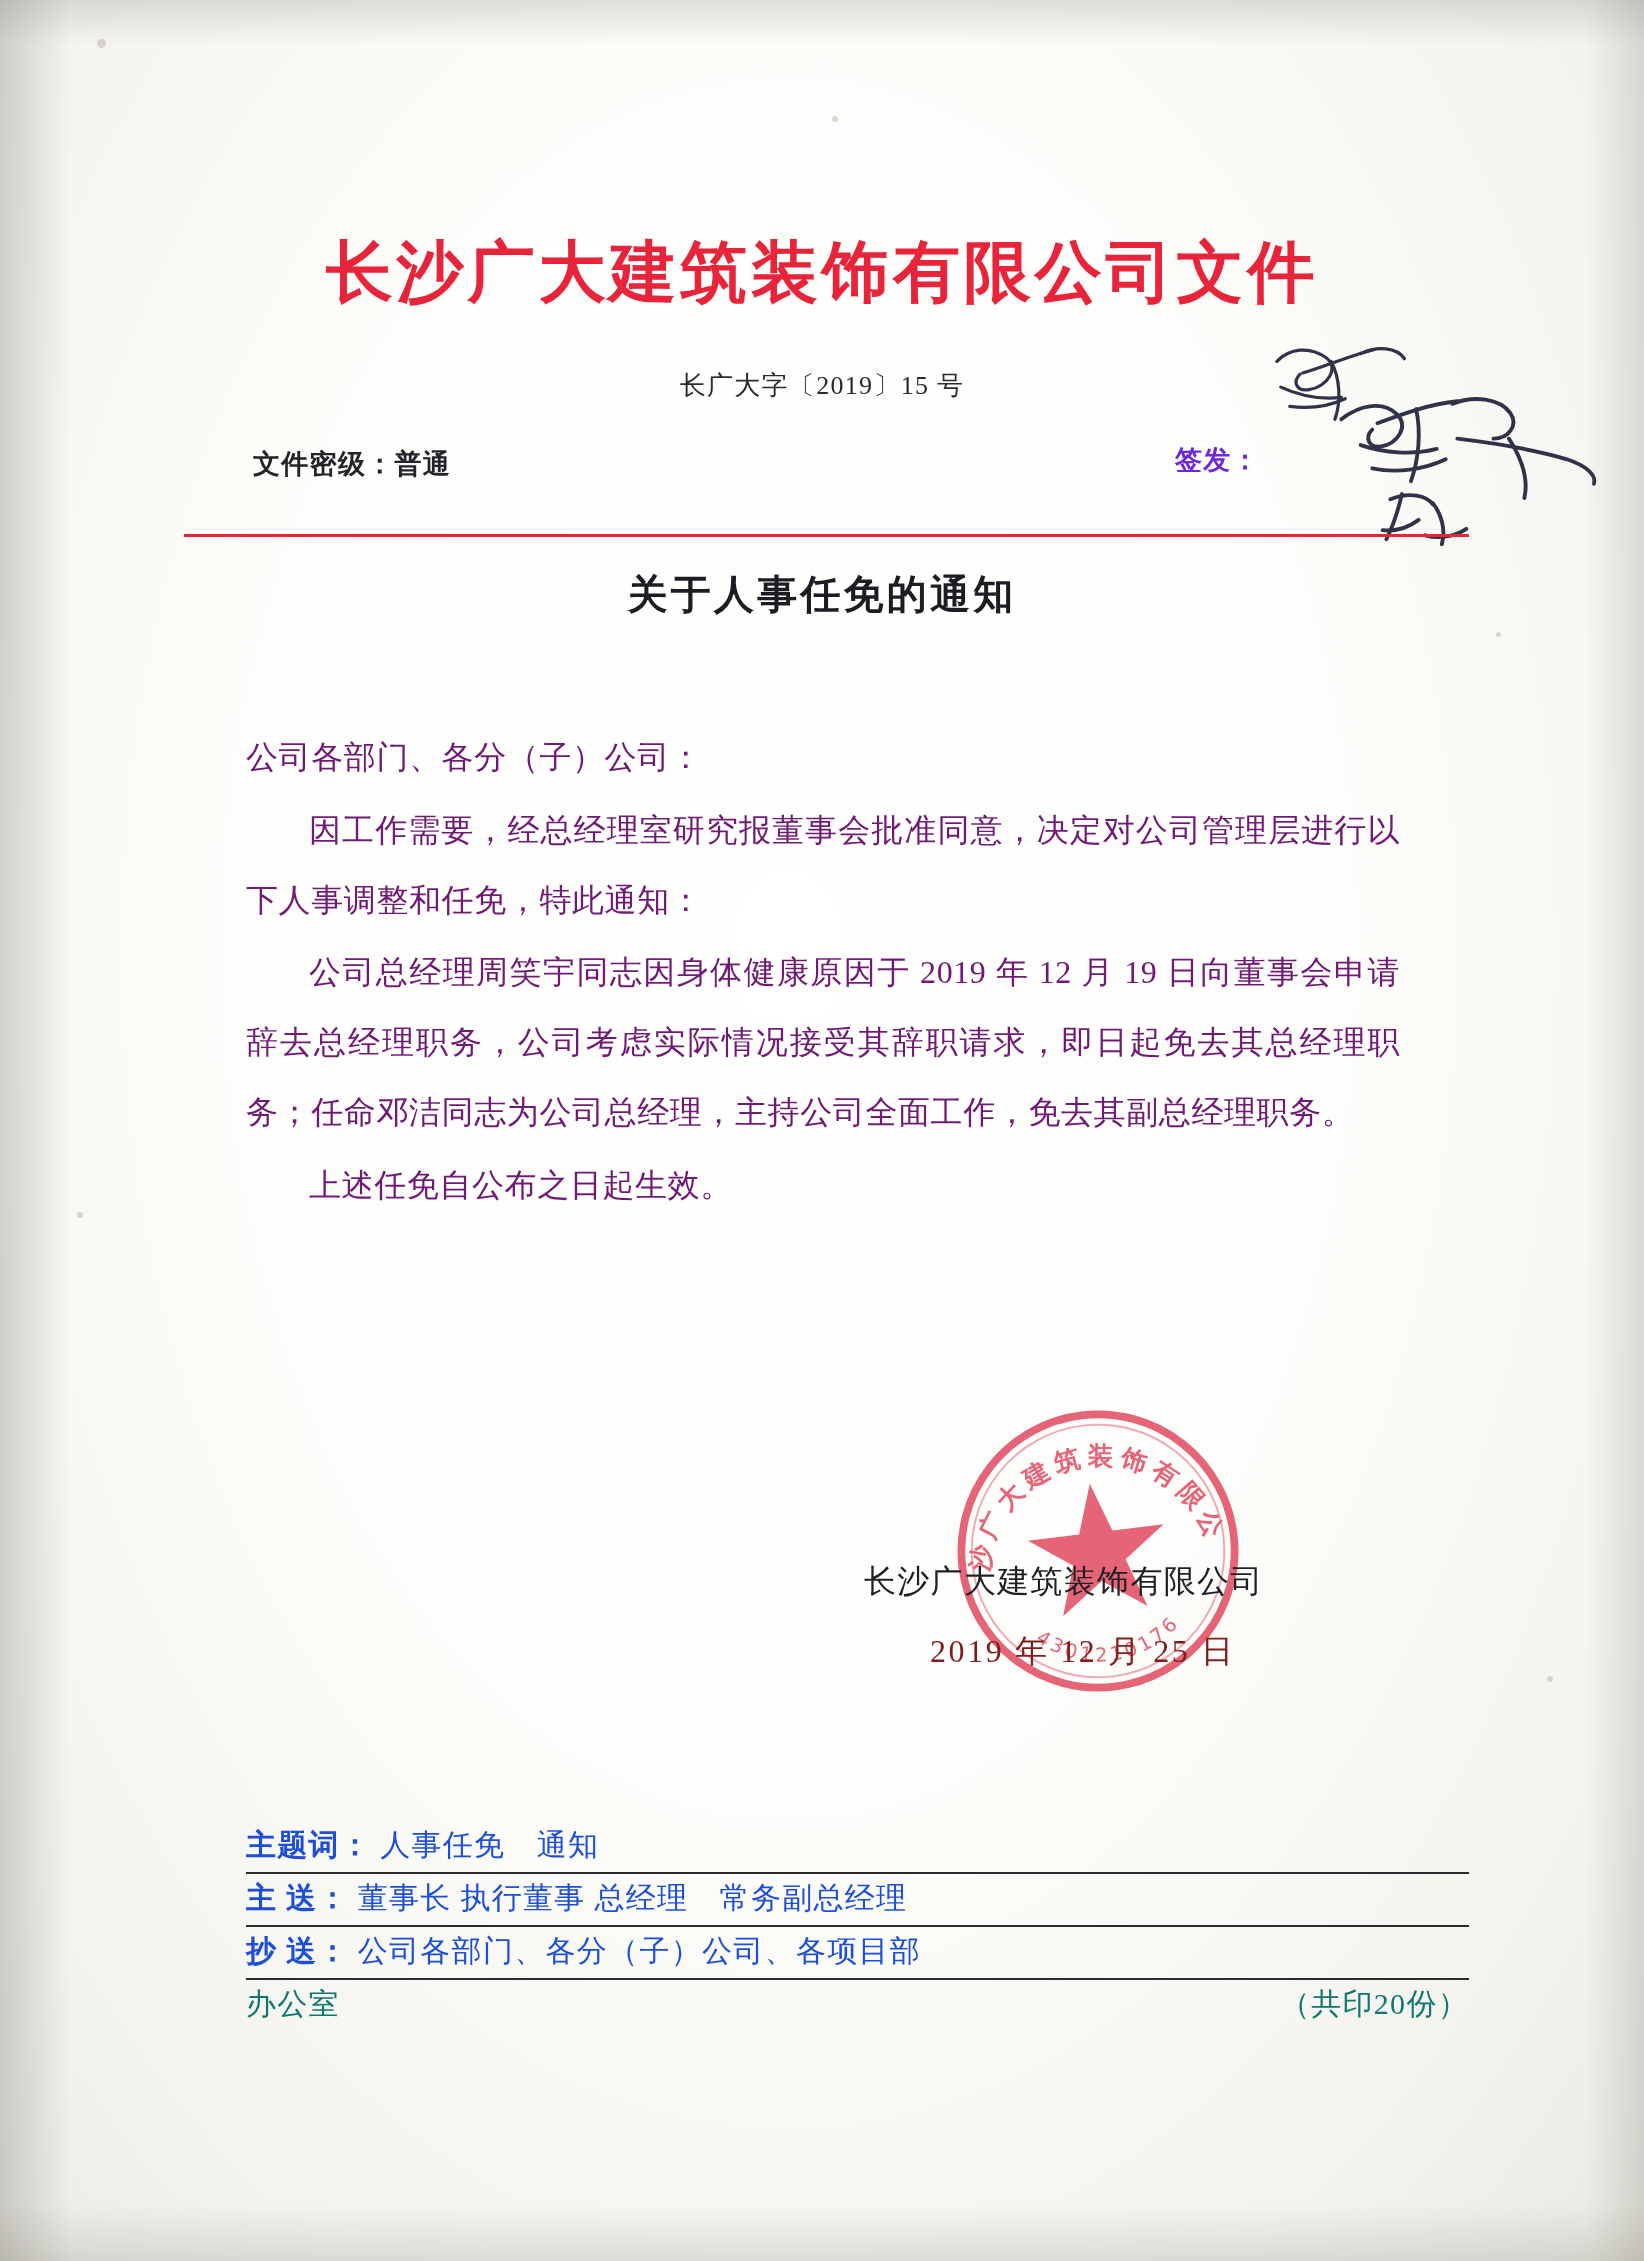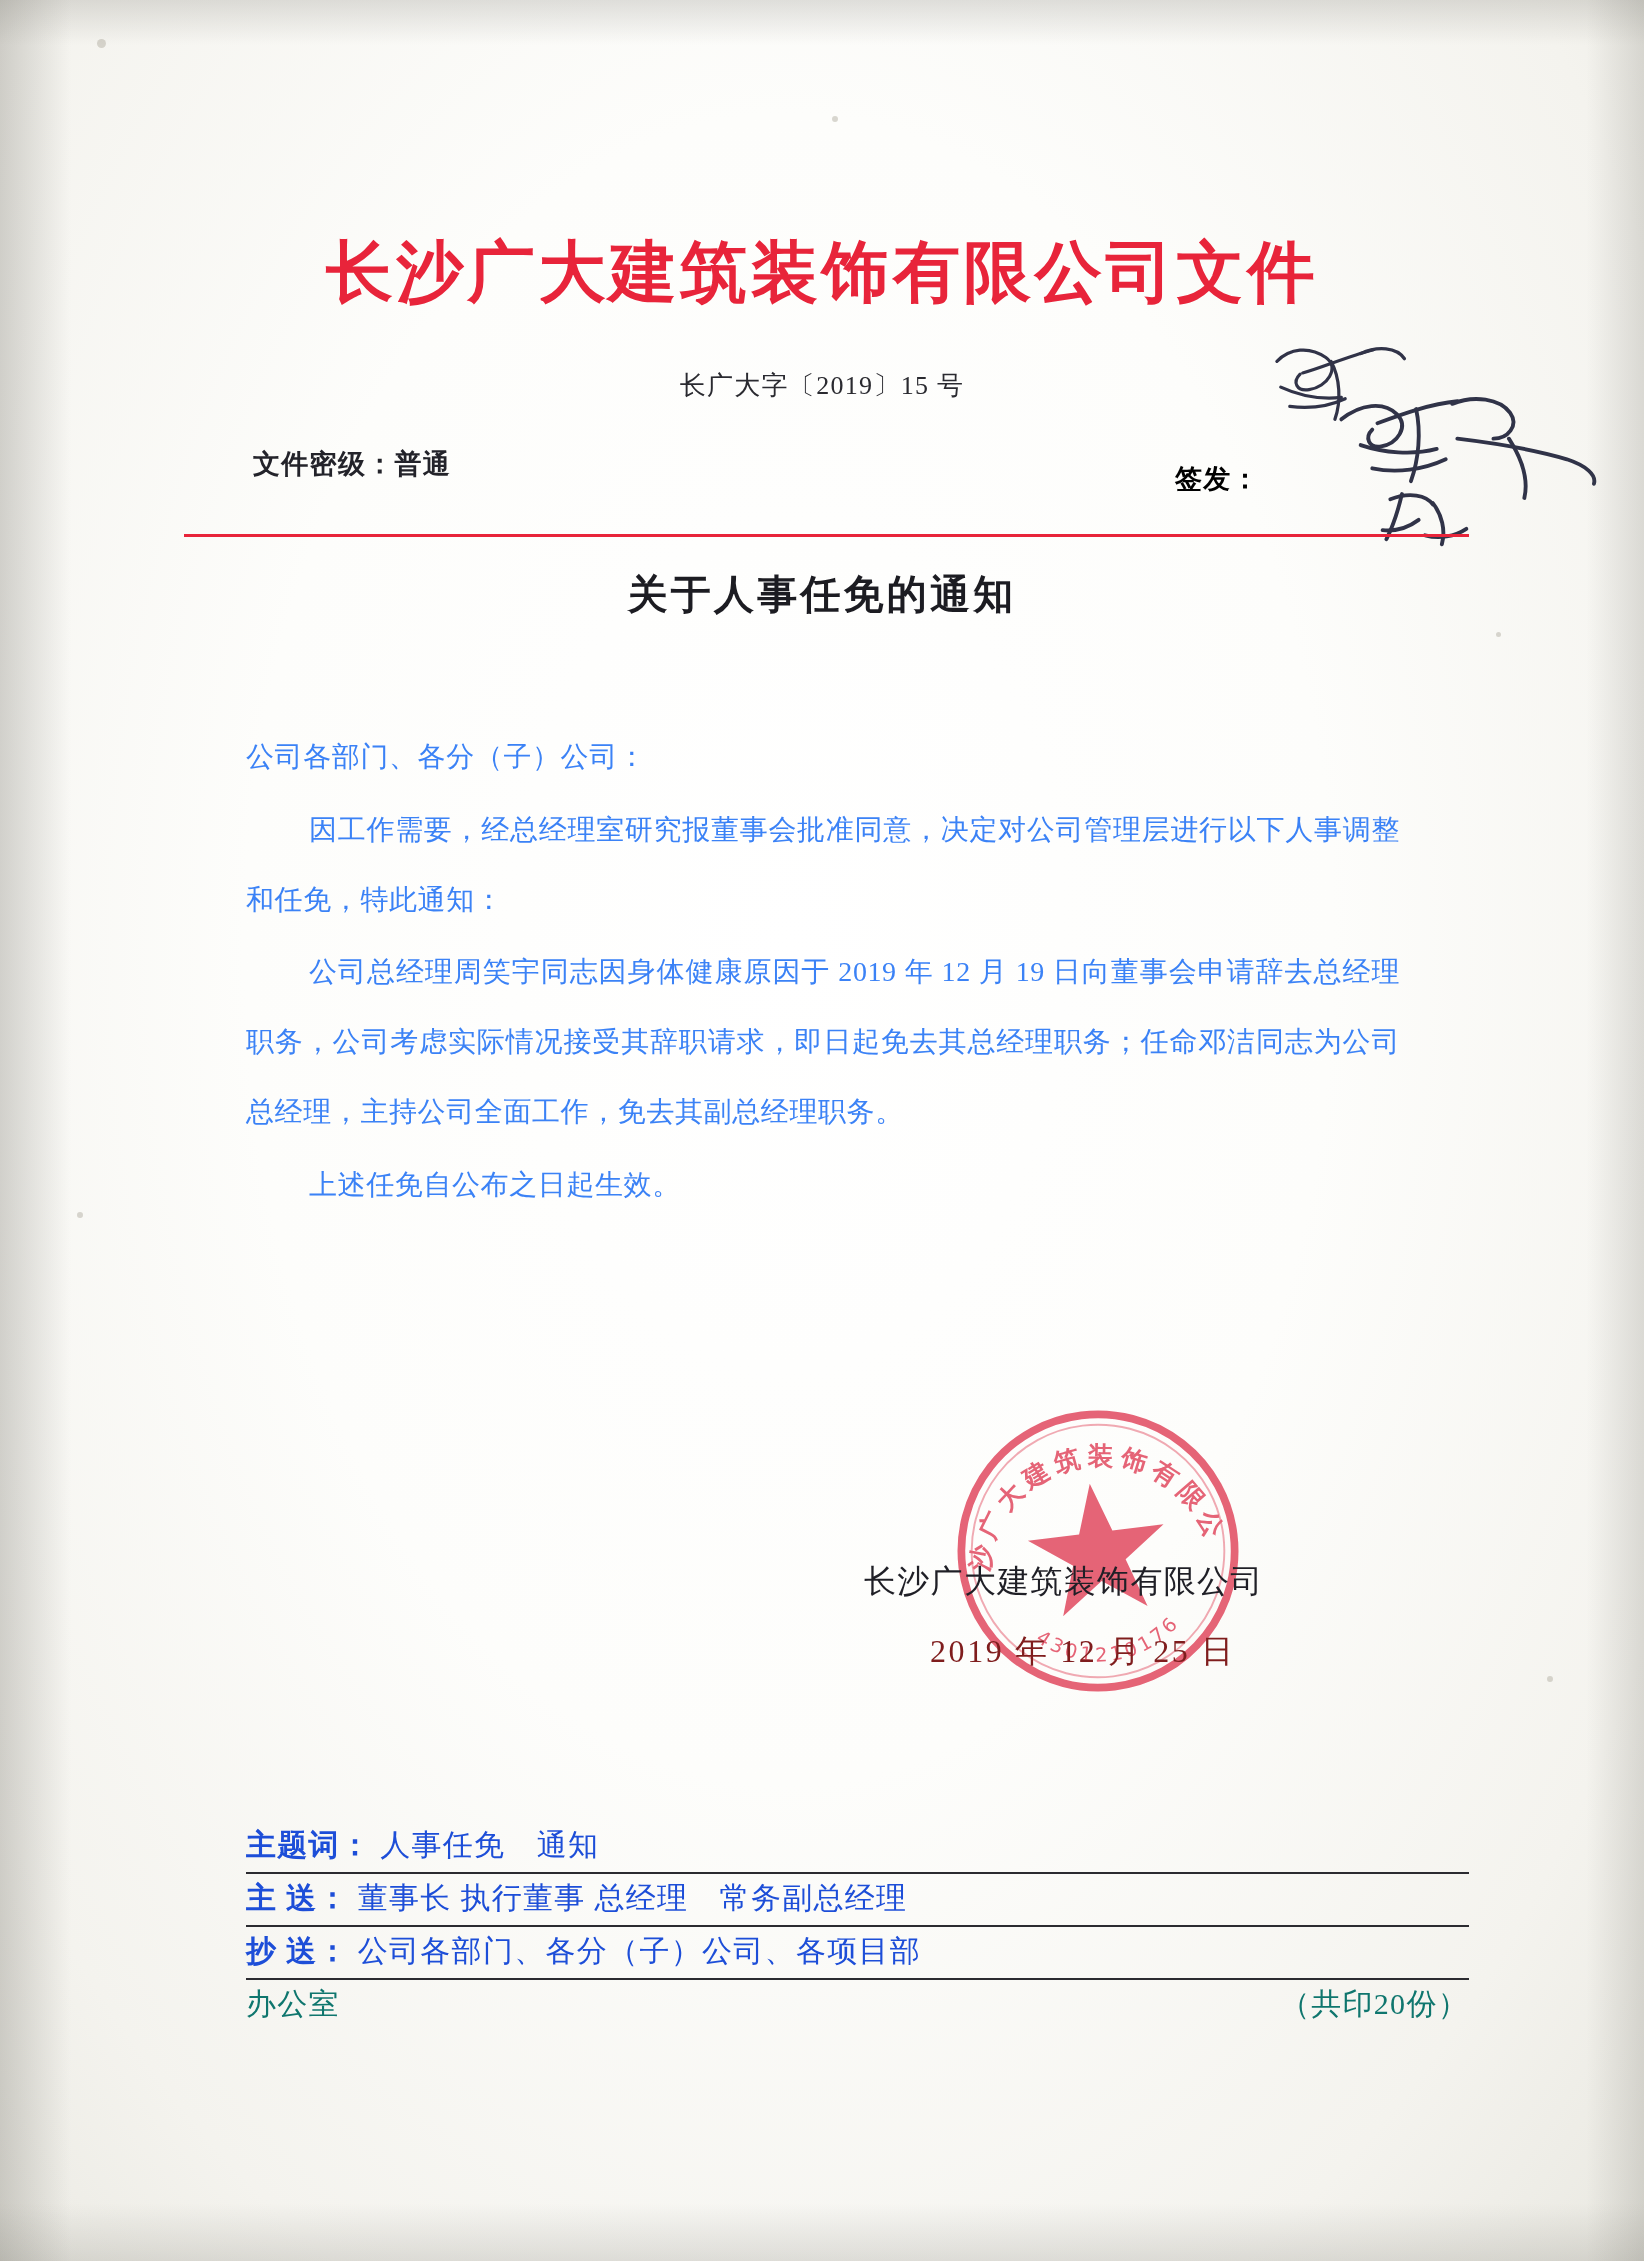--- a/index.html
+++ b/index.html
@@ -77,22 +77,22 @@
     left: 253px;
     top: 446px;
     color: #23232a;
     font-size: 27px;
     font-weight: bold;
     letter-spacing: 1.3px;
   }
   .issuer-label {
     position: absolute;
     left: 1175px;
-    top: 461px;
-    color: #000000;
+    top: 442px;
+    color: #6d28d9;
     font-size: 27px;
     font-weight: bold;
     letter-spacing: 1.3px;
   }
   .red-rule {
     position: absolute;
     left: 184px;
     right: 175px;
     top: 534px;
     height: 3.2px;
@@ -110,22 +110,22 @@
     font-weight: bold;
     letter-spacing: 3.2px;
   }
 
   
   .body-block {
     position: absolute;
     left: 246px;
     width: 1154px;
     top: 722px;
-    color: #3b82f6;
-    font-size: 28px;
+    color: #701a75;
+    font-size: 32px;
     line-height: 70px;
     letter-spacing: 0.6px;
   }
   .body-block p {
     margin: 0 0 2.6px 0;
     text-align: justify;
   }
   .indent { text-indent: 63px; }
 
   

